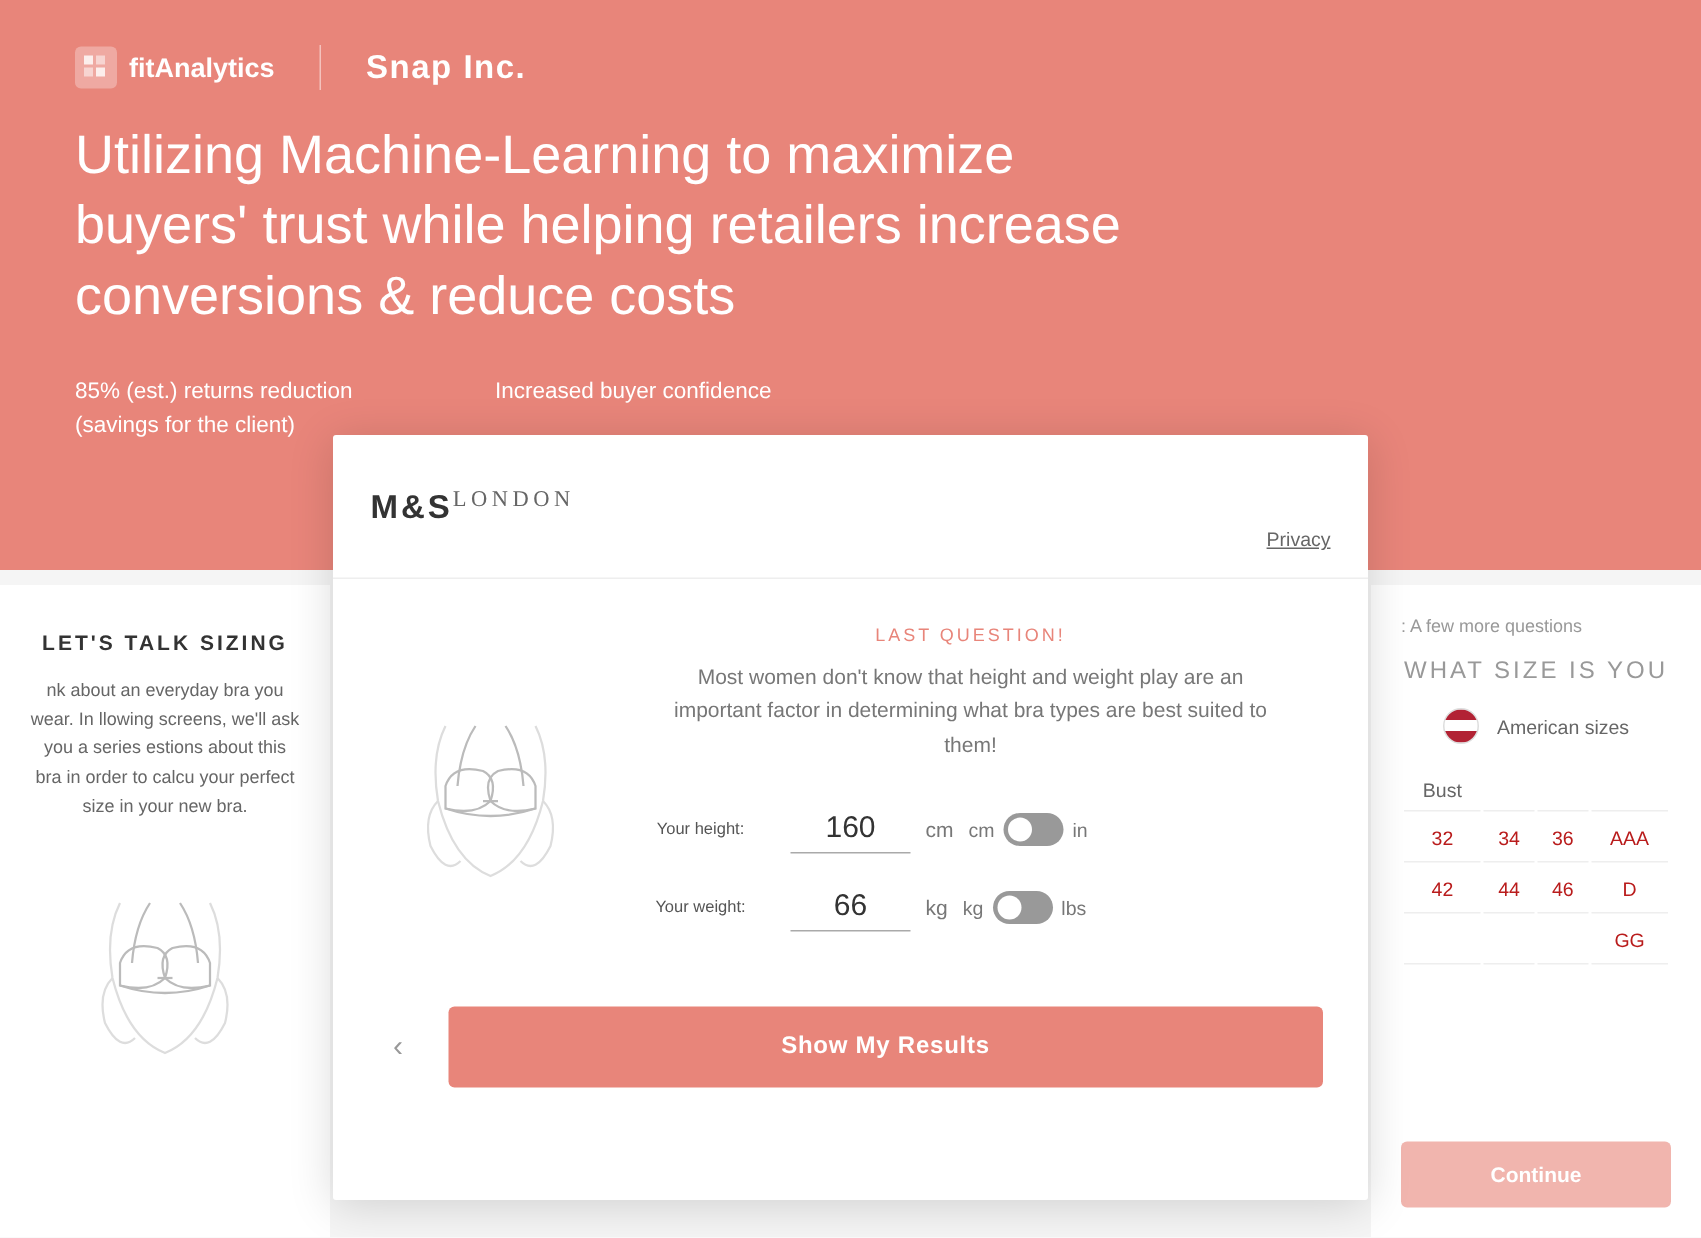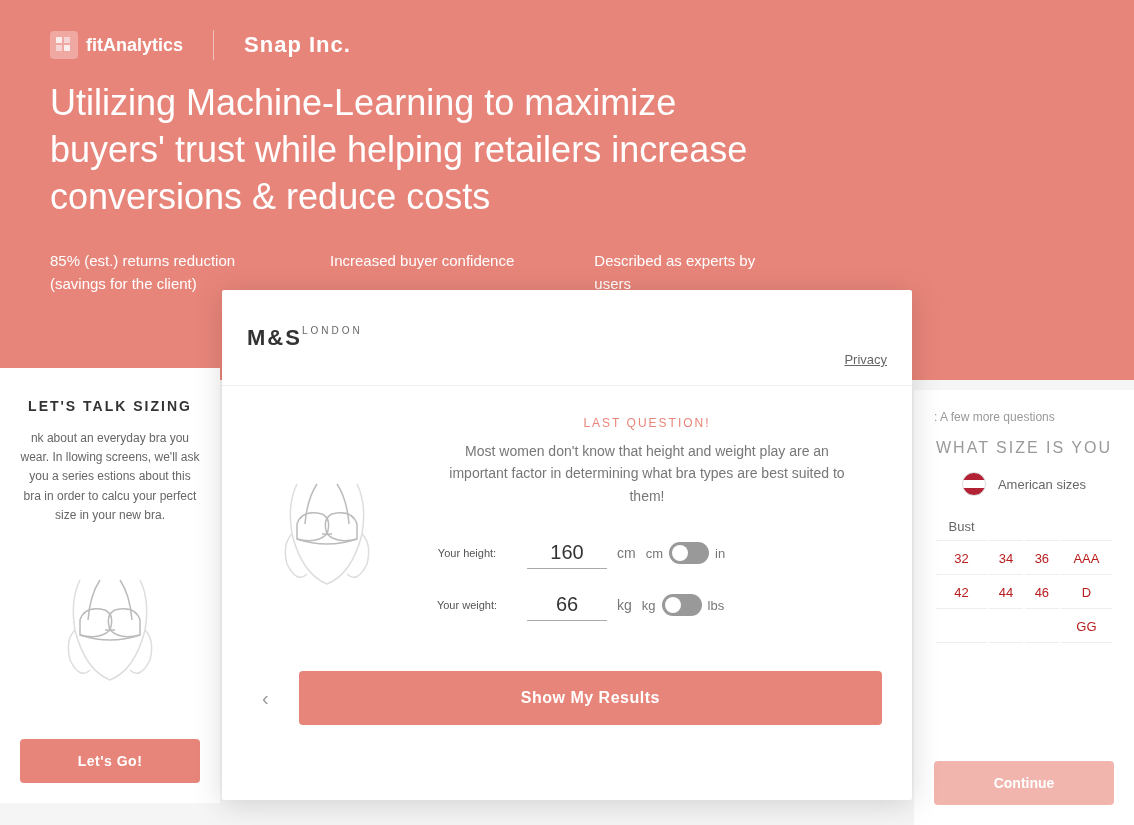--- a/index.html
+++ b/index.html
@@ -92,21 +92,21 @@
     .lower-bg {
       position: absolute;
       top: 380px; left: 0;
       width: 100%; height: 445px;
       background: #f5f5f5;
     }
 
     
     .left-panel {
       position: absolute;
-      top: 368px;
+      top: 390px;
       left: 0;
       width: 220px;
       height: 435px;
       background: white;
       padding: 30px 20px 20px;
       display: flex;
       flex-direction: column;
       align-items: center;
     }
 
@@ -258,23 +258,24 @@
     }
 
     .ms-logo-main {
       font-size: 22px;
       font-weight: 700;
       letter-spacing: 2px;
       color: #333;
     }
 
     .ms-logo-sub {
-      font-size: 10px;
+      font-size: 15px;
       letter-spacing: 3px;
       color: #666;
+      font-family: Liberation Serif, serif;
     }
 
     .privacy-link {
       font-size: 13px;
       color: #666;
       text-decoration: underline;
       cursor: pointer;
       margin-top: 44px;
     }
 
@@ -447,21 +448,20 @@
     </div>
     <div class="logo-divider"></div>
     <div class="logo-snapinc">Snap Inc.</div>
   </div>
 
   <h1 class="hero-title">Utilizing Machine-Learning to maximize buyers' trust while helping retailers increase conversions &amp; reduce costs</h1>
 
   <div class="hero-stats">
     <div class="hero-stat">85% (est.) returns reduction (savings for the client)</div>
     <div class="hero-stat">Increased buyer confidence</div>
-    <div class="hero-stat">Described as experts by users</div>
   </div>
 </div>
 
 <div class="lower-bg"></div>
 
 <div class="left-panel">
   <div class="left-panel-title">LET'S TALK SIZING</div>
   <div class="left-panel-text">nk about an everyday bra you wear. In llowing screens, we'll ask you a series estions about this bra in order to calcu your perfect size in your new bra.</div>
 
   <div class="bra-illustration">
@@ -481,21 +481,20 @@
         <path d="M55,80 L65,80" stroke="#bbb"></path>
 
         <path d="M30,85 Q60,95 90,85" stroke="#bbb"></path>
 
         <path d="M25,80 Q15,90 20,110 Q30,130 40,120" stroke="#ddd"></path>
         <path d="M95,80 Q105,90 100,110 Q90,130 80,120" stroke="#ddd"></path>
       </g>
     </svg>
   </div>
 
-  <button class="lets-go-btn">Let's Go!</button>
 </div>
 
 <div class="right-panel">
   <div class="right-panel-breadcrumb">: A few more questions</div>
   <div class="right-panel-title">WHAT SIZE IS YOU</div>
   <div class="flag-row">
     <div class="flag-circle"></div>
     <span>American sizes</span>
   </div>
   <table class="size-table">

